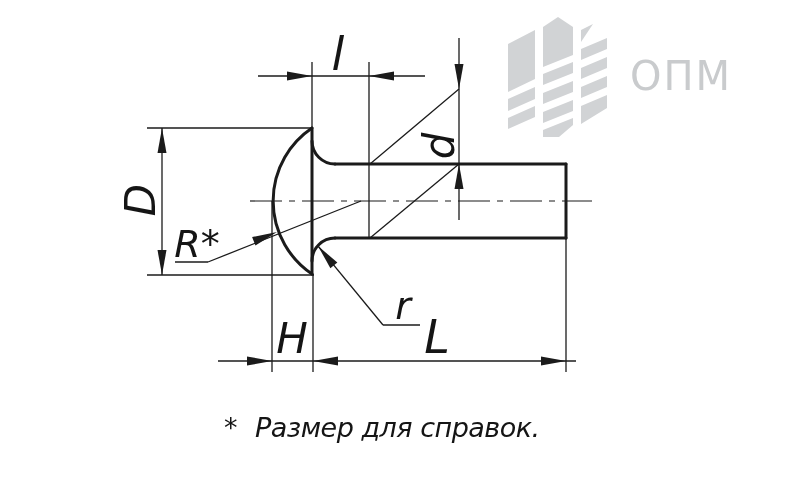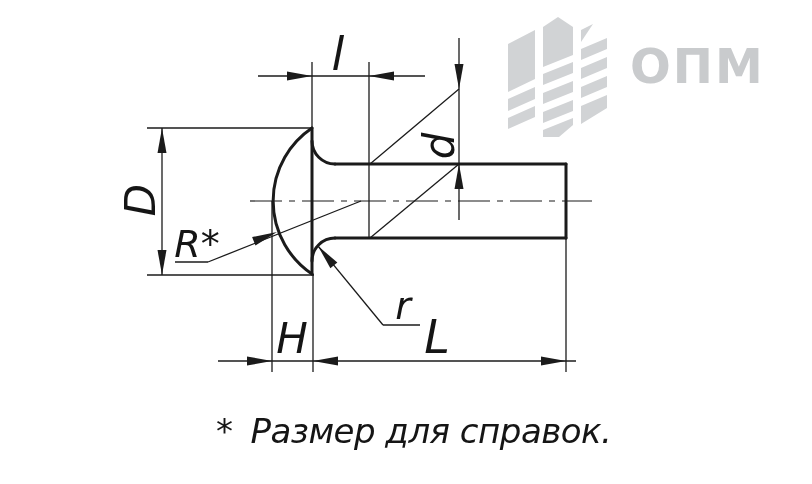--- a/index.html
+++ b/index.html
@@ -28,34 +28,34 @@
     font-size:42px;
     color:#151515;
     white-space:nowrap;
     line-height:1;
   }
   .dim-label.rot{transform:translate(-50%,-50%) rotate(-90deg);}
   .dim-label.big{font-size:46px;}
   .dim-label.small{font-size:38px;}
   #note{
     position:absolute;
-    left:216px;top:414px;
+    left:224px;top:414px;
     font-style:italic;
-    font-size:34px;
+    font-size:27px;
     letter-spacing:-0.5px;
     color:#151515;
     white-space:nowrap;
     line-height:1.05;
   }
   #note .ast{display:inline-block;margin-right:18px;}
   #logo-text{
     position:absolute;
-    left:630px;top:42px;
-    font-weight:bold;
-    font-size:48px;
+    left:630px;top:56px;
+    font-weight:normal;
+    font-size:40px;
     letter-spacing:2px;
     color:var(--logo-text);
     line-height:1;
   }
 </style>
 </head>
 <body>
 
 <div id="canvas">
 

